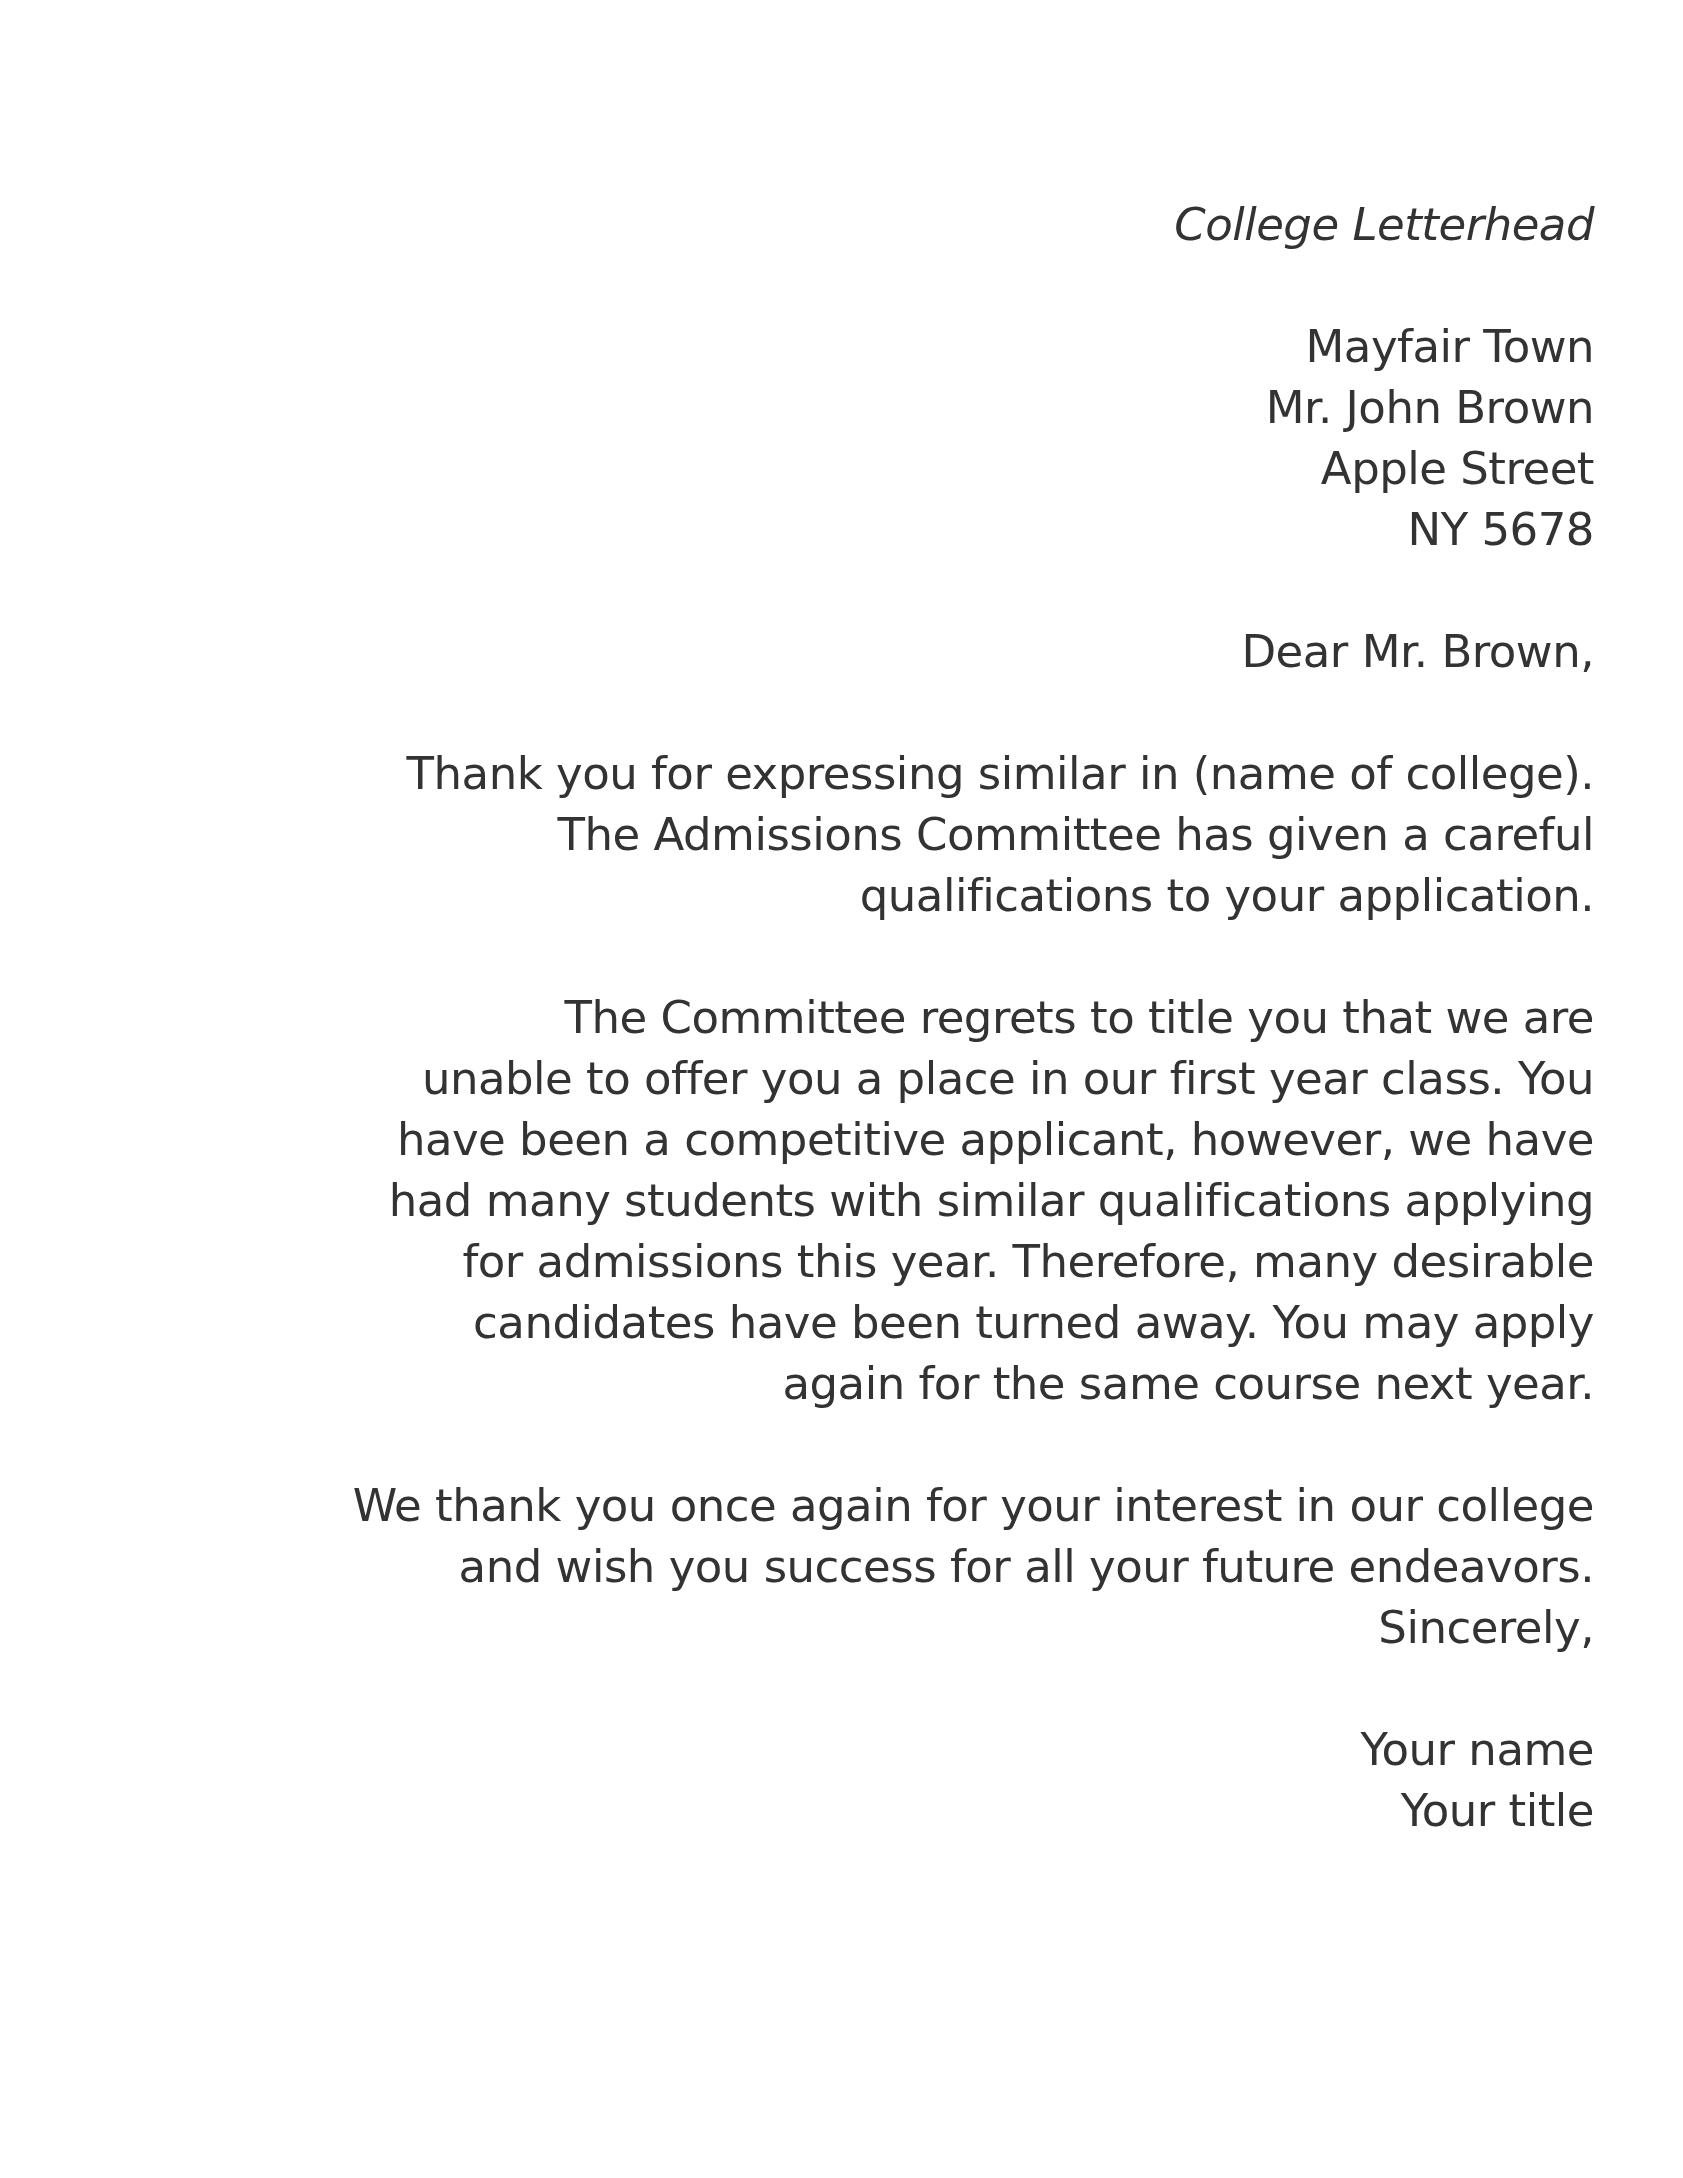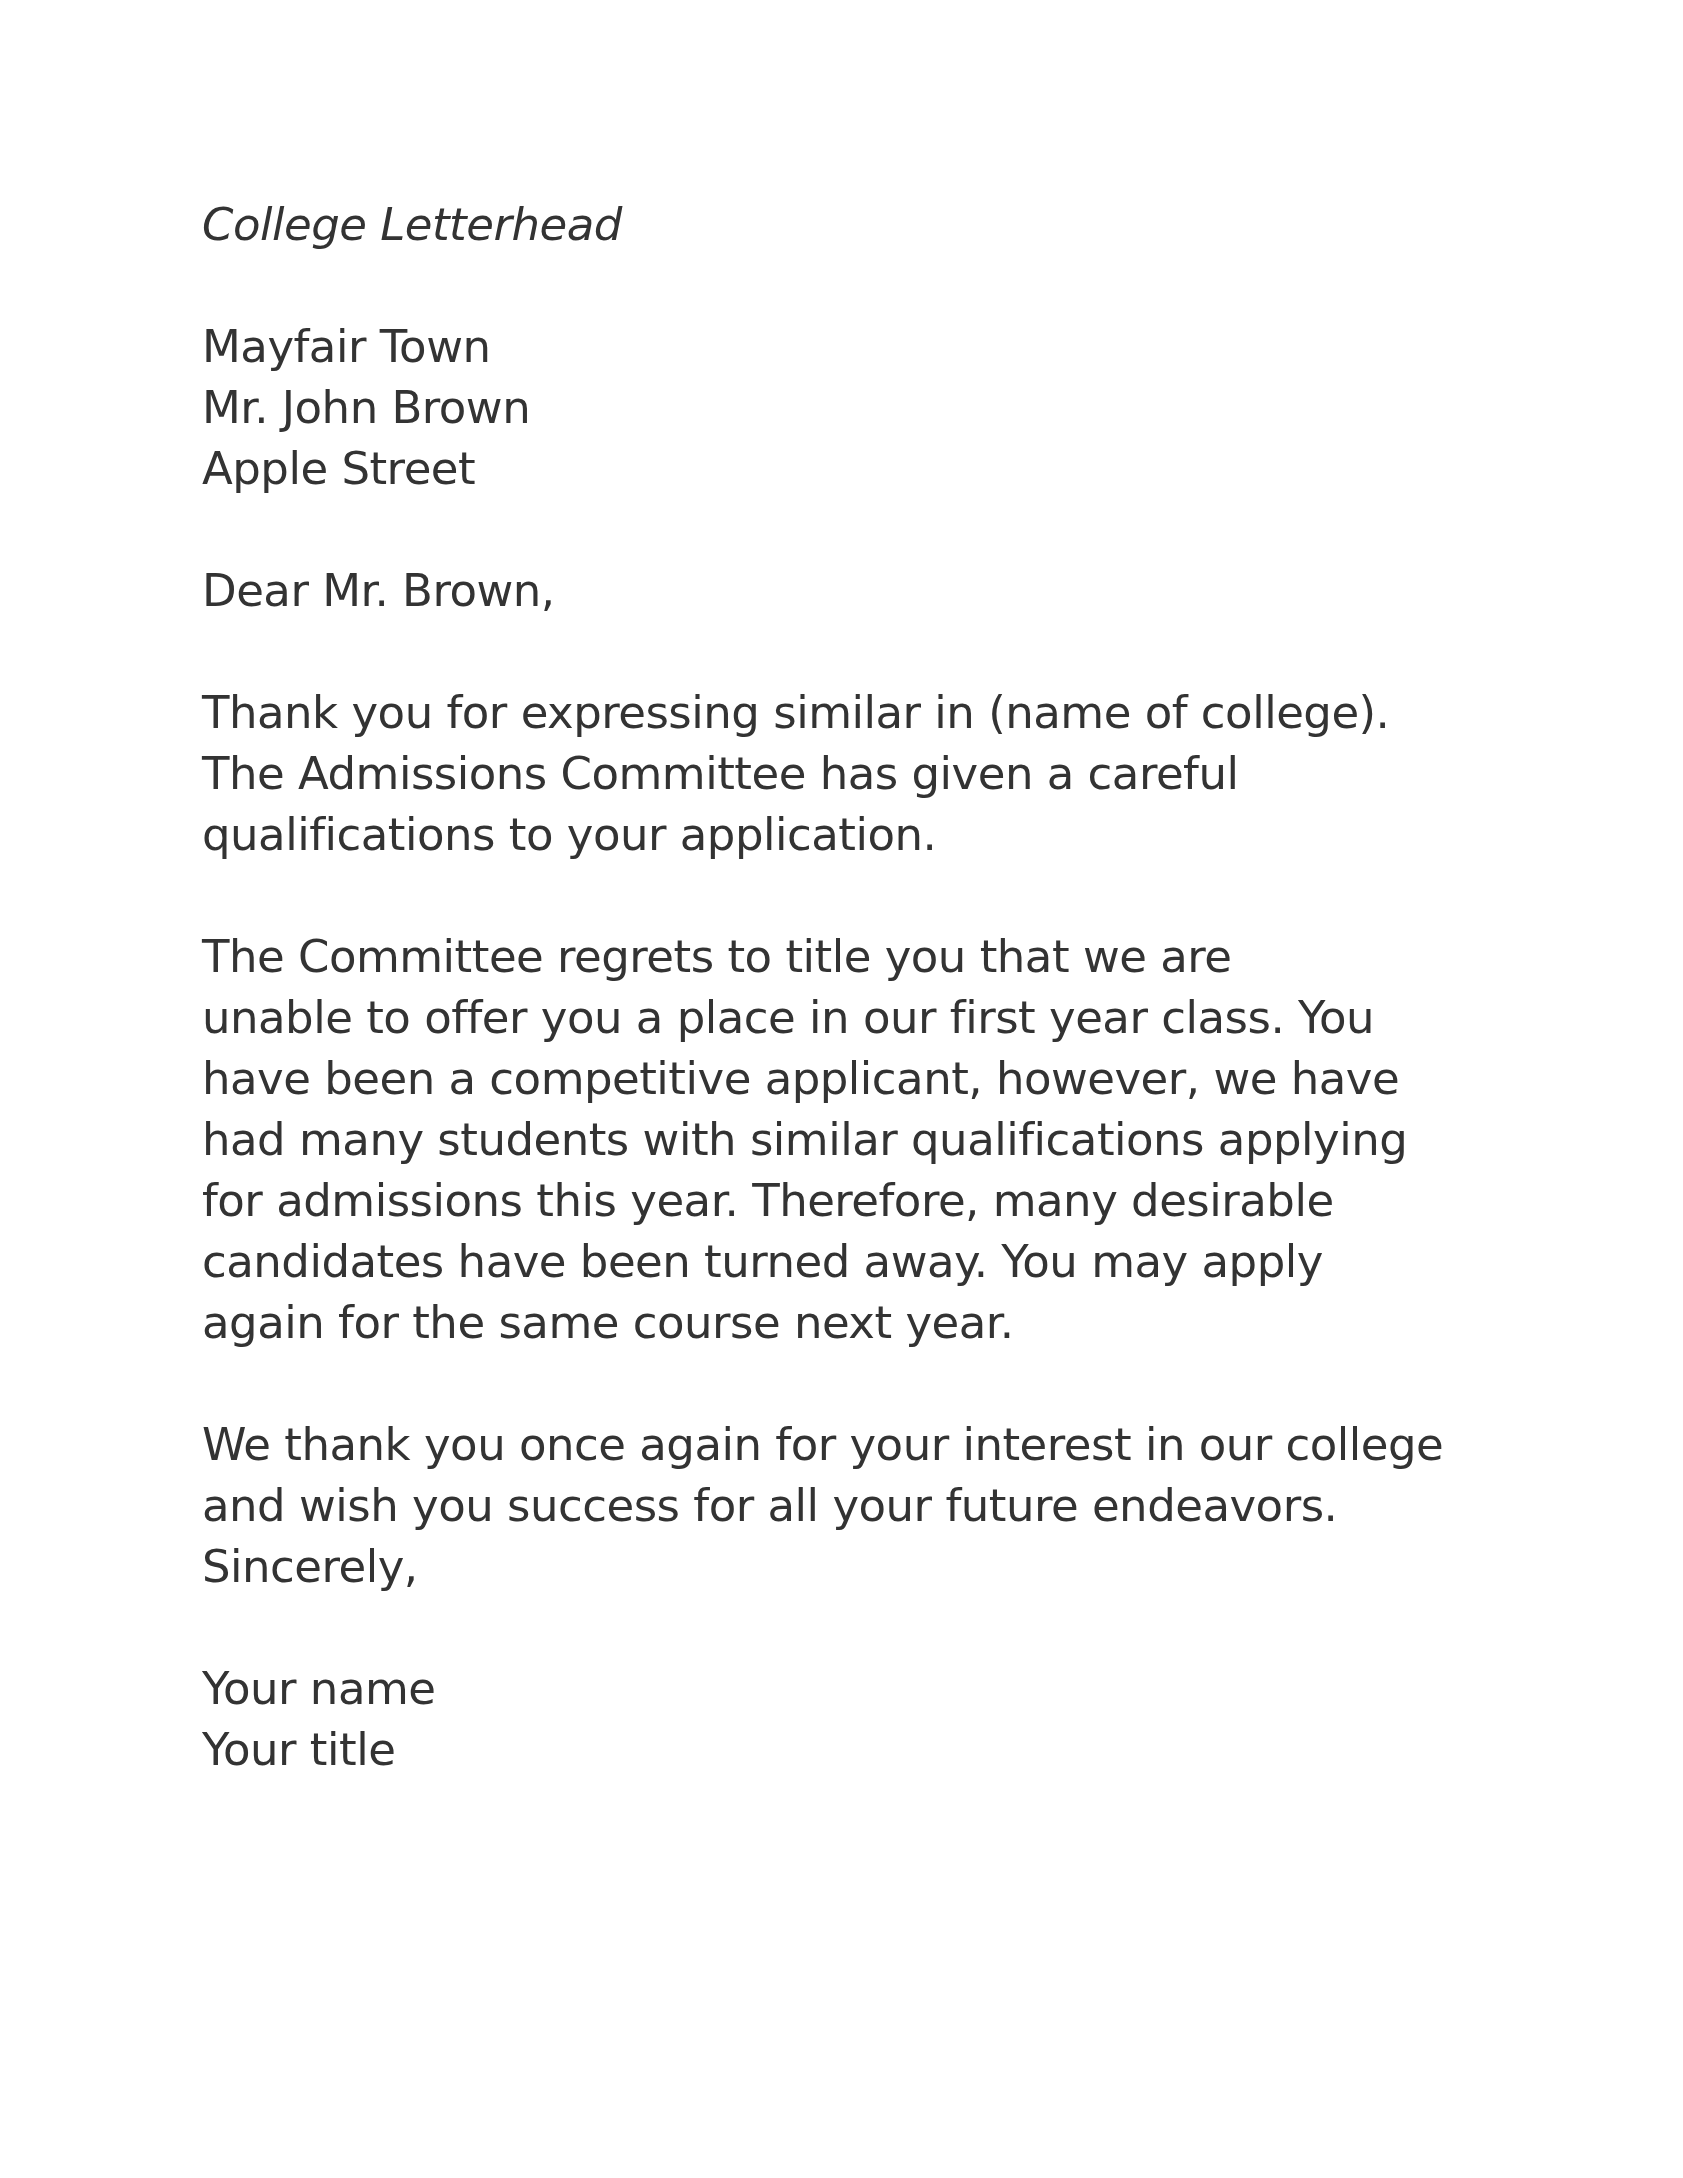--- a/index.html
+++ b/index.html
@@ -21,33 +21,35 @@
     letter-spacing: -0.5px;
   }
   .block {
     margin: 0 0 61px 0;
   }
   .letterhead {
     font-style: italic;
   }
   .line {
     white-space: pre;
+    text-align: right;
   }
 </style>
 </head>
 <body>
 
 <div class="page">
 
   <div class="block letterhead line">College Letterhead</div>
 
   <div class="block">
     <div class="line">Mayfair Town</div>
     <div class="line">Mr. John Brown</div>
     <div class="line">Apple Street</div>
+    <div class="line">NY 5678</div>
   </div>
 
   <div class="block line">Dear Mr. Brown,</div>
 
   <div class="block">
     <div class="line">Thank you for expressing similar in (name of college).</div>
     <div class="line">The Admissions Committee has given a careful</div>
     <div class="line">qualifications to your application.</div>
   </div>
 

